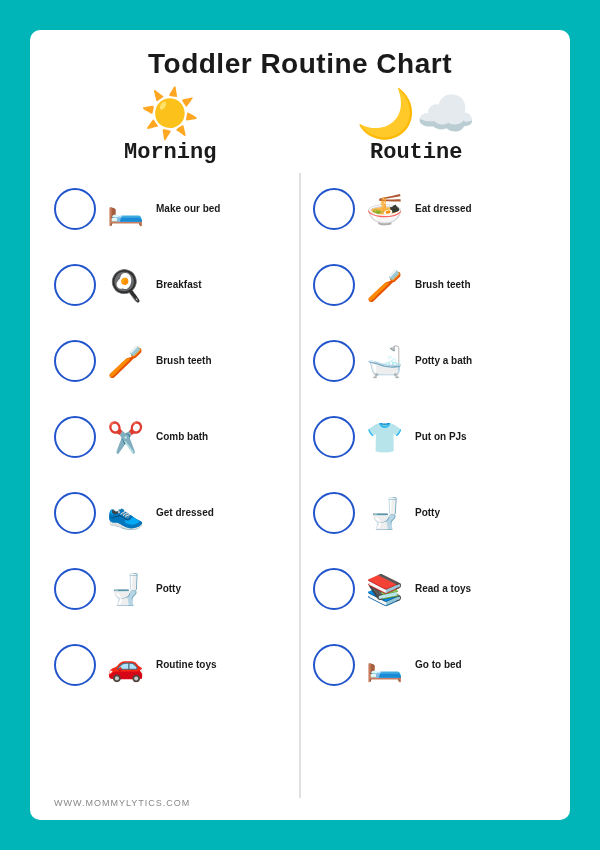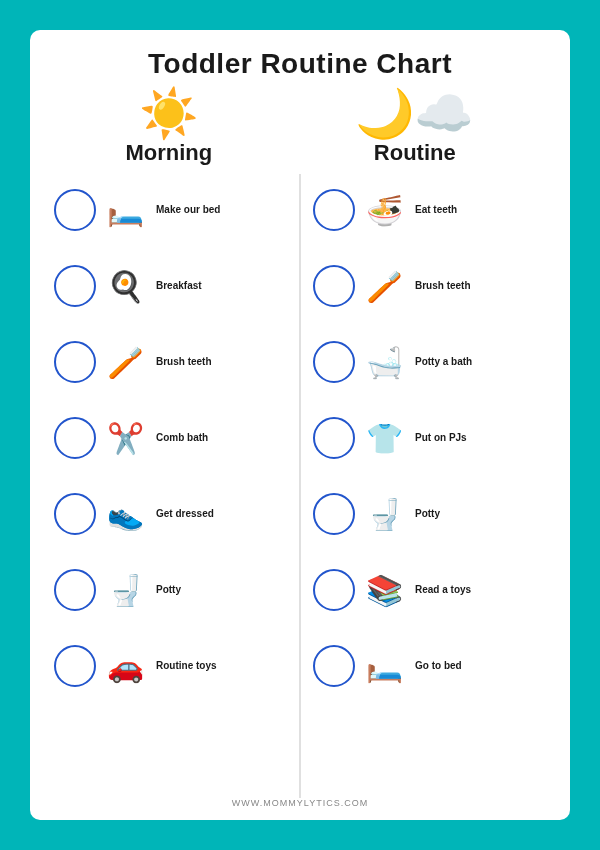--- a/index.html
+++ b/index.html
@@ -13,21 +13,20 @@
       font-family: Arial, sans-serif;
     }
     .card {
       width: 540px;
       height: 790px;
       background: white;
       border-radius: 10px;
       padding: 18px 24px 12px 24px;
       display: flex;
       flex-direction: column;
-      align-items: center;
     }
     .title {
       font-size: 28px;
       font-weight: 900;
       color: #1a1a1a;
       text-align: center;
       margin-bottom: 10px;
       letter-spacing: 0.5px;
     }
     .headers {
@@ -44,20 +43,21 @@
     }
     .section-icon {
       font-size: 48px;
       line-height: 1;
     }
     .section-label {
       font-size: 22px;
       font-weight: 700;
       color: #1a1a1a;
       margin-top: 2px;
+      font-family: Liberation Mono, monospace;
     }
     .columns {
       display: flex;
       width: 100%;
       flex: 1;
       gap: 8px;
     }
     .column {
       flex: 1;
       display: flex;
@@ -158,21 +158,21 @@
       <div class="checkbox"></div>
       <div class="item-icon">🚗</div>
       <div class="item-label">Routine toys</div>
     </div>
       </div>
     <div class="divider"></div>
     <div class="column" id="evening-col">
         <div class="row-item">
       <div class="checkbox"></div>
       <div class="item-icon">🍜</div>
-      <div class="item-label">Eat teeth</div>
+      <div class="item-label">Eat dressed</div>
     </div>
         <div class="row-item">
       <div class="checkbox"></div>
       <div class="item-icon">🪥</div>
       <div class="item-label">Brush teeth</div>
     </div>
         <div class="row-item">
       <div class="checkbox"></div>
       <div class="item-icon">🛁</div>
       <div class="item-label">Potty a bath</div>

